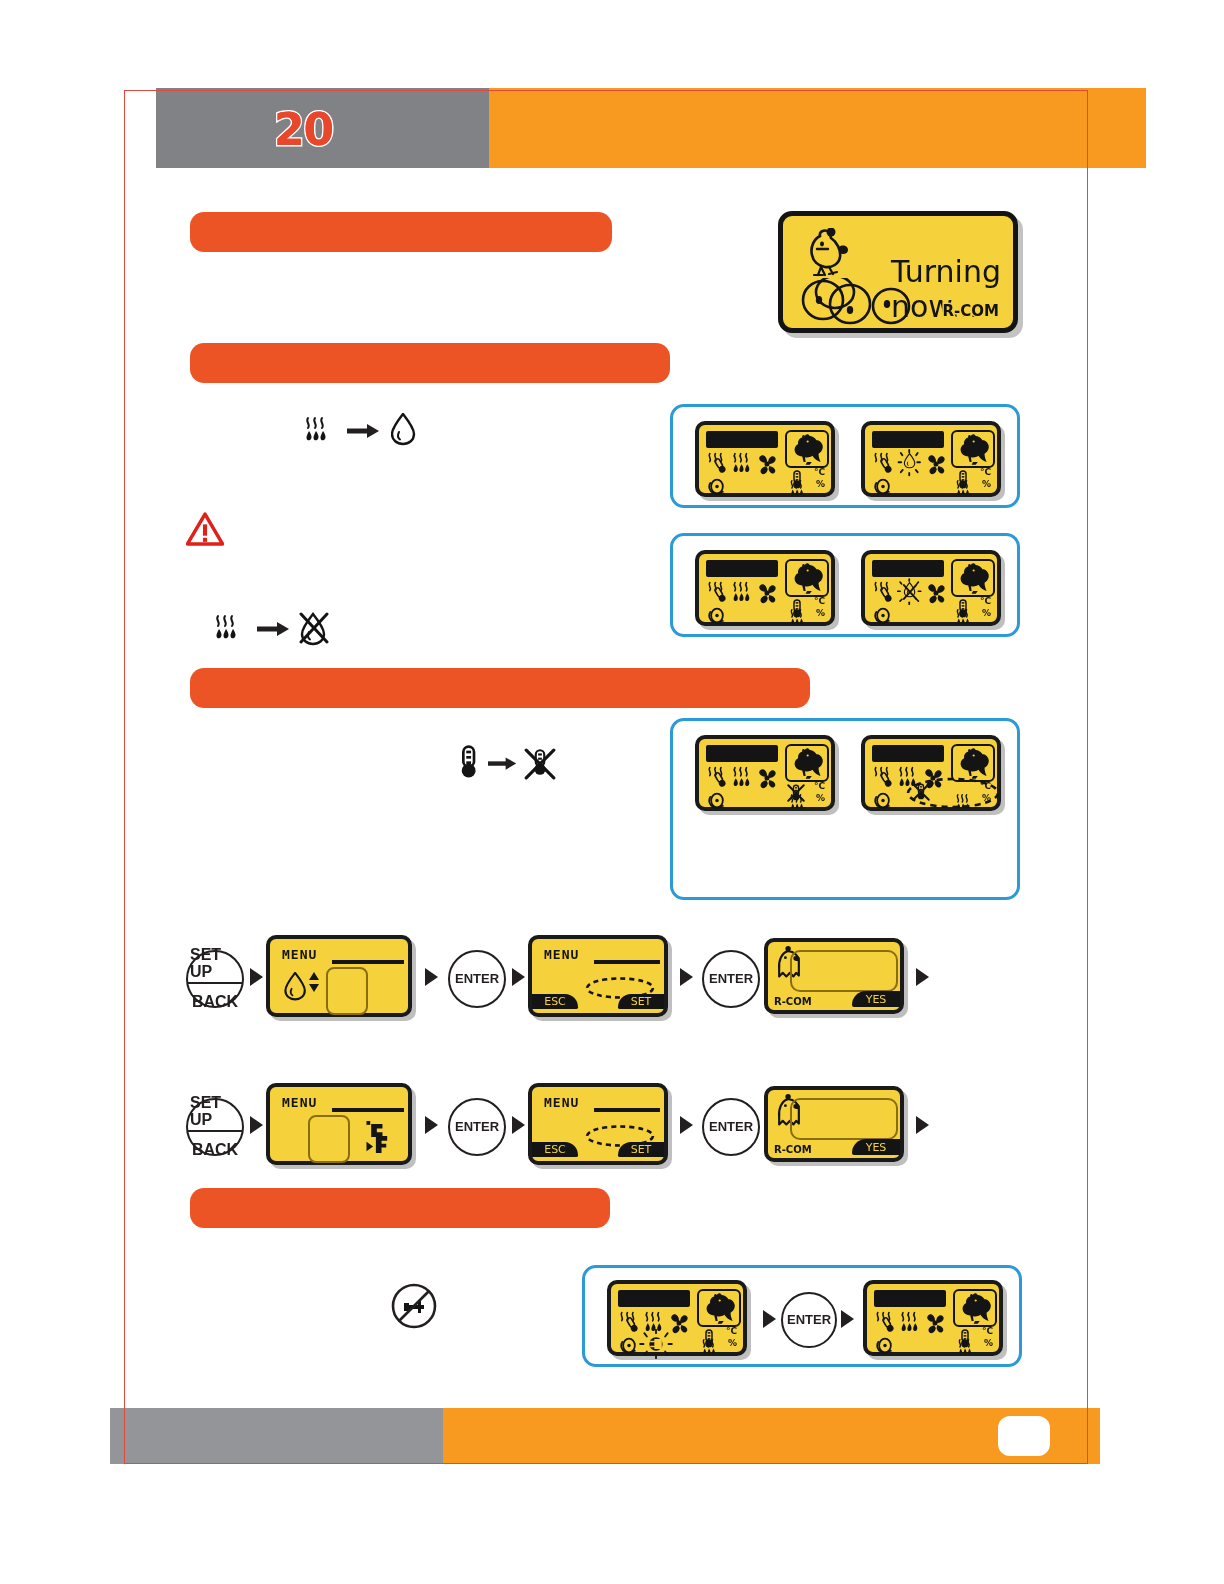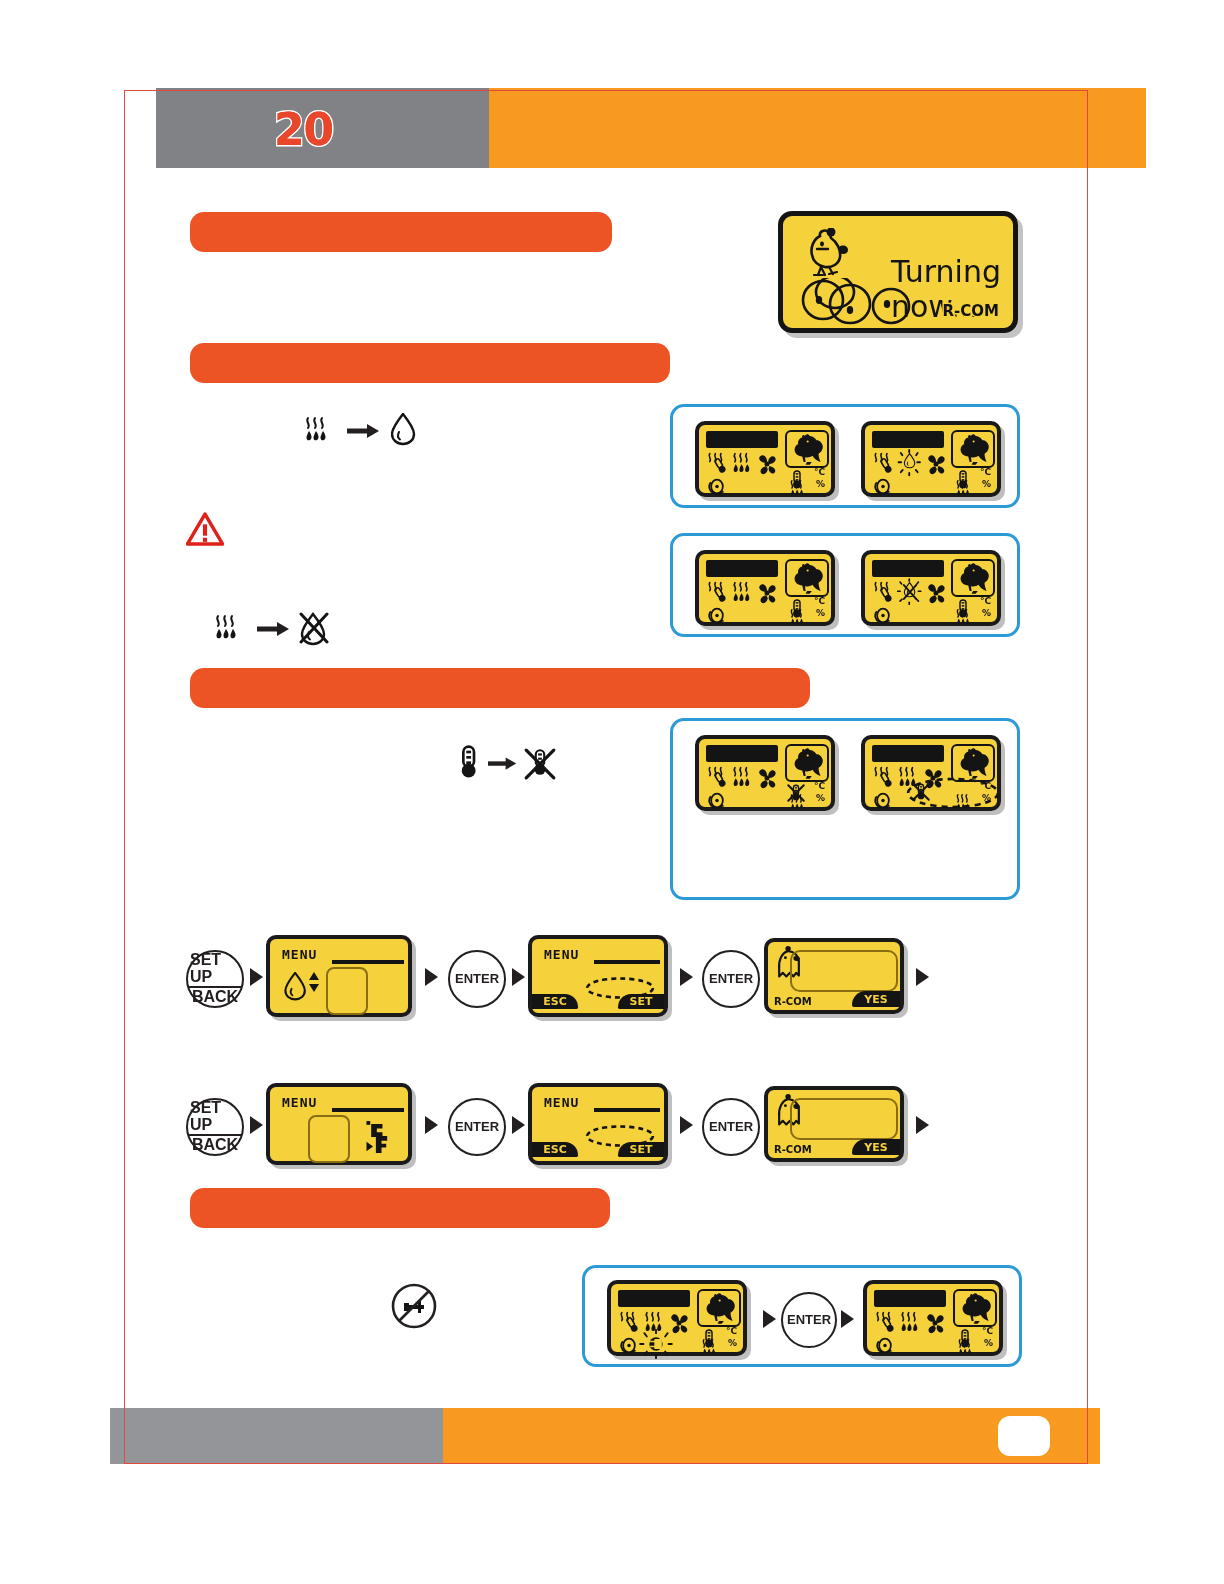--- a/index.html
+++ b/index.html
@@ -36,35 +36,35 @@
   .lcd-rooster{position:absolute;border:2px solid #141414;border-radius:6px;box-sizing:border-box;
        display:flex;align-items:center;justify-content:center;}
   .ic{position:absolute;}
   .unit{position:absolute;font-size:9px;font-weight:bold;color:#141414;font-family:"DejaVu Sans",sans-serif;}
 
   
   .key{position:absolute;border:2px solid #231f20;border-radius:50%;background:#fff;
        display:flex;flex-direction:column;align-items:center;justify-content:center;
        font-size:16px;font-weight:bold;color:#231f20;line-height:1.05;font-family:"Liberation Sans",sans-serif;}
   .key .k1{border-bottom:2px solid #231f20;padding:0 2px 1px;}
-  .key .k2{padding-top:1px;}
+  .key .k2{padding-top:10px;}
   .key.single{font-size:13px;}
 
   
   .tri{position:absolute;width:0;height:0;border-top:9px solid transparent;border-bottom:9px solid transparent;
        border-left:13px solid #231f20;}
 
   
   .menu{position:absolute;background:#f5d13c;border:4px solid #1a1a1a;border-radius:10px;box-sizing:border-box;
         box-shadow:4px 4px 0 rgba(170,170,170,.75);}
   .menu-word{position:absolute;left:12px;top:8px;font-size:13px;font-weight:bold;color:#141414;
         letter-spacing:1px;font-family:"DejaVu Sans Mono",monospace;}
   .menu-rule{position:absolute;height:4px;background:#141414;}
   .menu-inputbox{position:absolute;border:2px solid #8a6d12;border-radius:8px;box-sizing:border-box;}
-  .softkey{position:absolute;background:#141414;color:#f5d13c;font-size:11px;font-weight:bold;
+  .softkey{position:absolute;background:#141414;color:#f5d13c;font-size:11px;font-weight:normal;
         display:flex;align-items:center;justify-content:center;font-family:"DejaVu Sans",sans-serif;}
   .softkey.left{border-top-right-radius:14px;border-bottom-right-radius:2px;}
   .softkey.right{border-top-left-radius:14px;border-bottom-left-radius:2px;}
   .rcom{position:absolute;font-size:10px;font-weight:bold;color:#141414;letter-spacing:0;
         font-family:"DejaVu Sans",sans-serif;-webkit-text-stroke:2.5px #f5d13c;paint-order:stroke fill;}
   .confbox{position:absolute;border:2px solid #8a6d12;border-radius:10px;box-sizing:border-box;}
 
   .big-lcd{position:absolute;background:#f5d13c;border:5px solid #141414;border-radius:14px;box-sizing:border-box;
         box-shadow:5px 5px 0 rgba(180,180,180,.8);padding-left:45px;}
   .big-lcd-txt{position:absolute;font-size:30px;color:#141414;font-family:"DejaVu Sans",sans-serif;}

